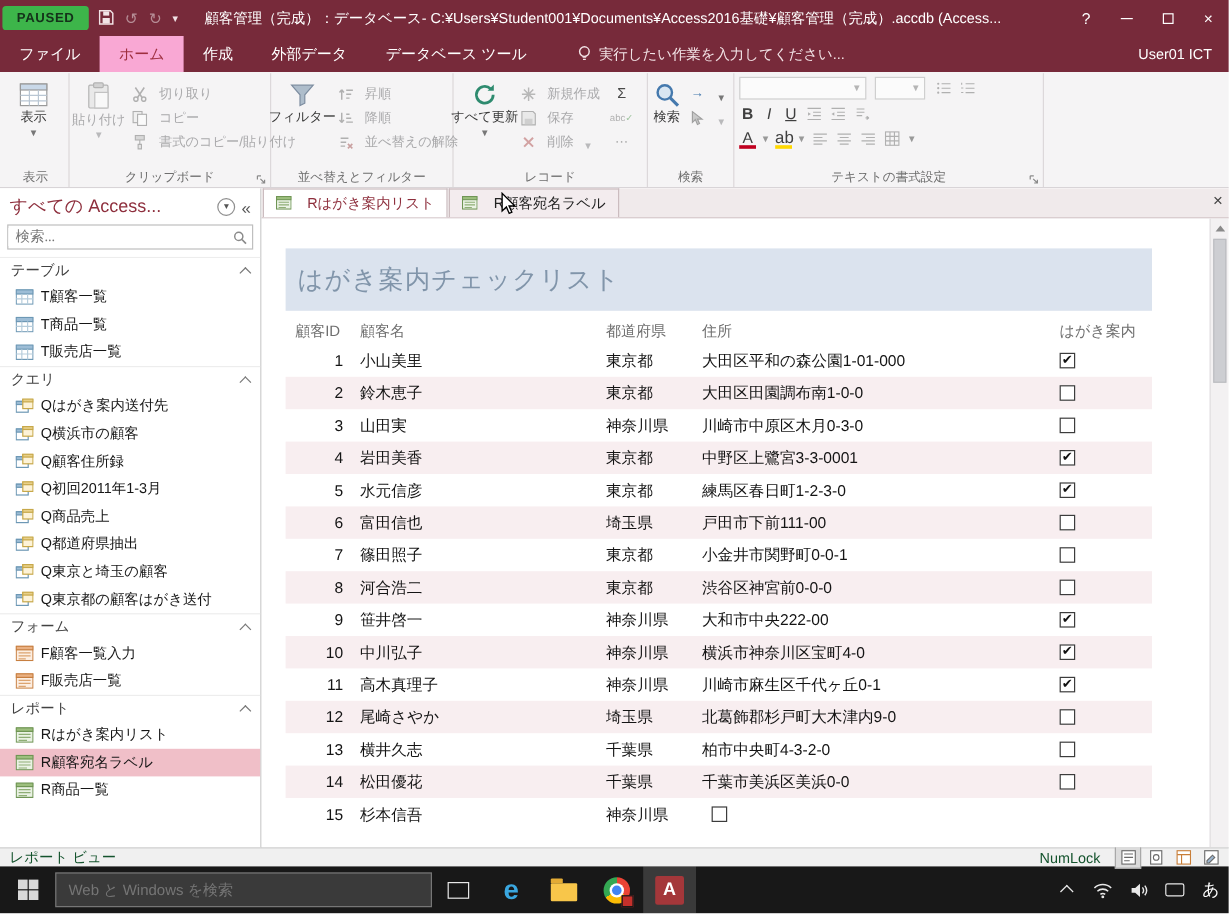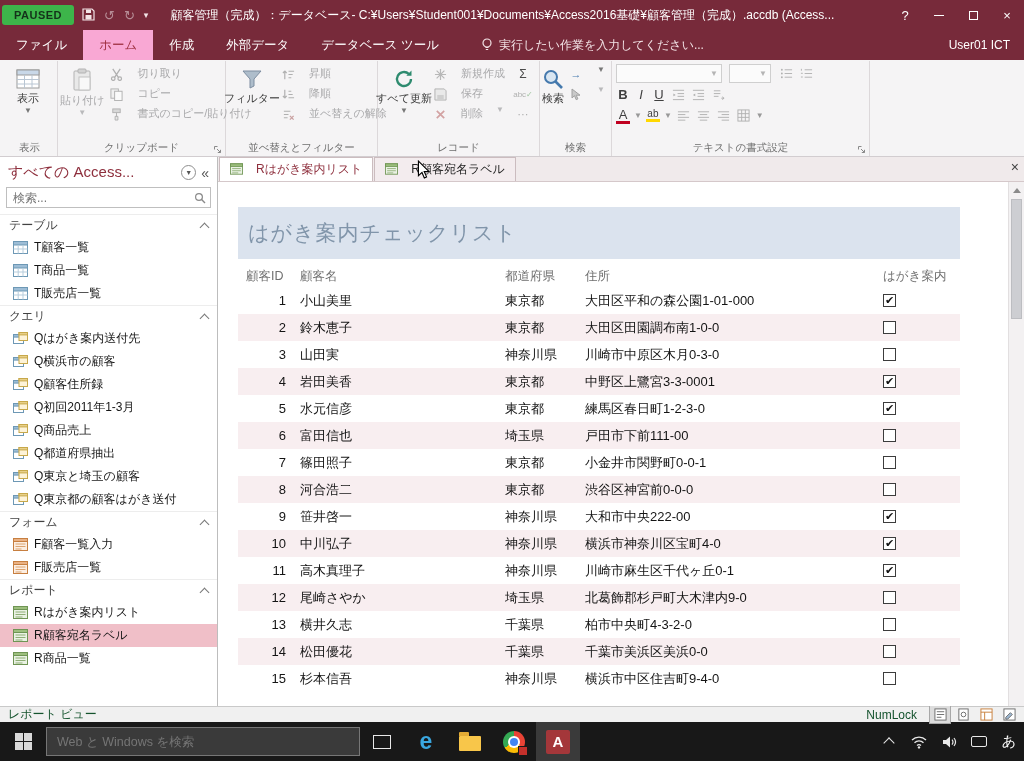--- a/index.html
+++ b/index.html
@@ -30,40 +30,40 @@
 .rgroup{display:flex;flex-direction:column;border-right:1px solid #dcd8da;padding:2px 2px 0;flex:0 0 auto}
 .rgroup-content{flex:1;display:flex;align-items:flex-start}
 .rgroup-label{height:17px;font-size:10.5px;color:#6e6e6e;text-align:center;position:relative;padding:2px 10px 0}
 .launcher{position:absolute;right:1px;bottom:2px;line-height:0}
 .bigbtn{width:48px;display:flex;flex-direction:column;align-items:center;padding-top:5px;gap:2px}
 .bigbtn .lbl{font-size:11px;color:#3a3a3a;text-align:center;line-height:1.15;white-space:nowrap}
 .bigbtn.disabled .lbl{color:#a9a9ab}
 .caret{font-size:8px;color:#777;line-height:1}
 .bigbtn.disabled .caret{color:#b9b9bb}
 .smallcol{display:flex;flex-direction:column;padding-top:3px}
-.sbtn{display:flex;align-items:flex-start;gap:13px;height:20px;padding:0 4px;font-size:11px;color:#3a3a3a;white-space:nowrap}
+.sbtn{display:flex;align-items:flex-end;gap:8px;height:20px;padding:0 4px;font-size:11px;color:#3a3a3a;white-space:nowrap}
 .sbtn.disabled{color:#a9a9ab}
 .gicon{width:16px;height:16px;display:inline-flex;align-items:center;justify-content:center;flex:0 0 auto}
 .combo{width:106px;height:19px;border:1px solid #cfcfcf;background:#fbfbfb;display:inline-flex;align-items:center;justify-content:flex-end;margin-right:3px}
 .combo.small{width:42px}
 .combo .caret{padding-right:3px;color:#b5b5b5}
 .fmt-row{display:flex;align-items:center;height:21px;gap:4px;padding:0 2px}
 .fmt-letter{font-size:13px;color:#3f3f3f;width:14px;text-align:center}
 .fmt-letter.red-bar{border-bottom:3px solid #c00020;line-height:1}
 .fmt-letter.yellow-bar{border-bottom:3px solid #ffd800;line-height:1}
 
 
 .workspace{height:549px;display:flex;background:#fff}
 .navpane{width:218px;border-right:1px solid #bdbdbd;background:#fff;display:flex;flex-direction:column}
 .nav-header{display:flex;align-items:center;padding:6px 6px 3px 8px;gap:5px}
 .nav-title{color:#8e2f3d;font-size:15px;flex:1;white-space:nowrap;overflow:hidden}
 .nav-dd{width:15px;height:15px;border:1px solid #8e8e8e;border-radius:50%;display:flex;align-items:center;justify-content:center;font-size:7px;color:#555;flex:0 0 auto}
 .nav-collapse{font-size:14px;color:#555;padding-right:2px}
 .nav-search{margin:2px 6px 6px;border:1px solid #bfbfbf;height:21px;display:flex;align-items:center;background:#fff}
-.nav-search input{flex:1;border:0;outline:0;padding:0 6px;font-size:12px;font-family:Liberation Sans, sans-serif;color:#737373;min-width:0}
+.nav-search input{flex:1;border:0;outline:0;padding:0 6px;font-size:12px;font-family:Liberation Serif, serif;color:#737373;min-width:0}
 .nav-search .mag{padding:0 4px;line-height:0}
 .nav-list{flex:1;overflow:hidden}
 .nav-sec{display:flex;align-items:center;height:22px;padding:0 9px;border-top:1px solid #ededed;color:#424242;font-size:12px}
 .nav-sec .chev{margin-left:auto;width:7px;height:7px;border-left:1.5px solid #777;border-top:1.5px solid #777;transform:rotate(45deg);margin-top:3px}
 .nav-item{display:flex;align-items:center;height:23px;padding-left:13px;font-size:12px;color:#161616}
 .nav-item.selected{background:#f0bfc8}
 .obj-icon{width:15px;height:13px;margin-right:6px;flex:0 0 auto;line-height:0}
 
 
 .docarea{flex:1;position:relative;background:#fff;display:flex;flex-direction:column}
@@ -400,21 +400,21 @@
         <span class="gicon">
             <svg width="13" height="13" viewBox="0 0 14 14">
               <path d="M2 3h7M2 6h7M2 9h5" stroke="#b0b0b0"></path>
               <path d="M10 11h3M13 11l-2-1.5M13 11l-2 1.5" stroke="#b0b0b0" fill="none"></path>
             </svg>
           </span>
       </div>
       <div class="fmt-row">
         <span class="fmt-letter red-bar">A</span>
           <span class="caret" style="color:#999">▼</span>
-        <span class="fmt-letter yellow-bar" style="font-size:10px">ab</span>
+        <span class="fmt-letter yellow-bar" style="font-size:14px">ab</span>
           <span class="caret" style="color:#999">▼</span>
         <span class="gicon">
             <svg width="13" height="13" viewBox="0 0 14 14">
               <path d="M1 3h12M1 6h8M1 9h12M1 12h8" stroke="#b0b0b0"></path>
             </svg>
           </span>
         <span class="gicon">
             <svg width="13" height="13" viewBox="0 0 14 14">
               <path d="M1 3h12M3 6h8M1 9h12M3 12h8" stroke="#b0b0b0"></path>
             </svg>
@@ -772,21 +772,20 @@
                 <div class="c-pref">千葉県</div>
                 <div class="c-addr">千葉市美浜区美浜0-0</div>
                 <div class="c-chk">
                   <span class="cb"></span>
                 </div>
               </div>
               <div class="trow">
                 <div class="c-id">15</div>
                 <div class="c-name">杉本信吾</div>
                 <div class="c-pref">神奈川県</div>
-                <div class="c-addr">横浜市中区住吉町9-4-0</div>
                 <div class="c-chk">
                   <span class="cb"></span>
                 </div>
               </div>
             </div>
         </div>
       </div>
       <div class="v-scroll">
         <div class="v-arrow">
             <span class="tri-up"></span>

